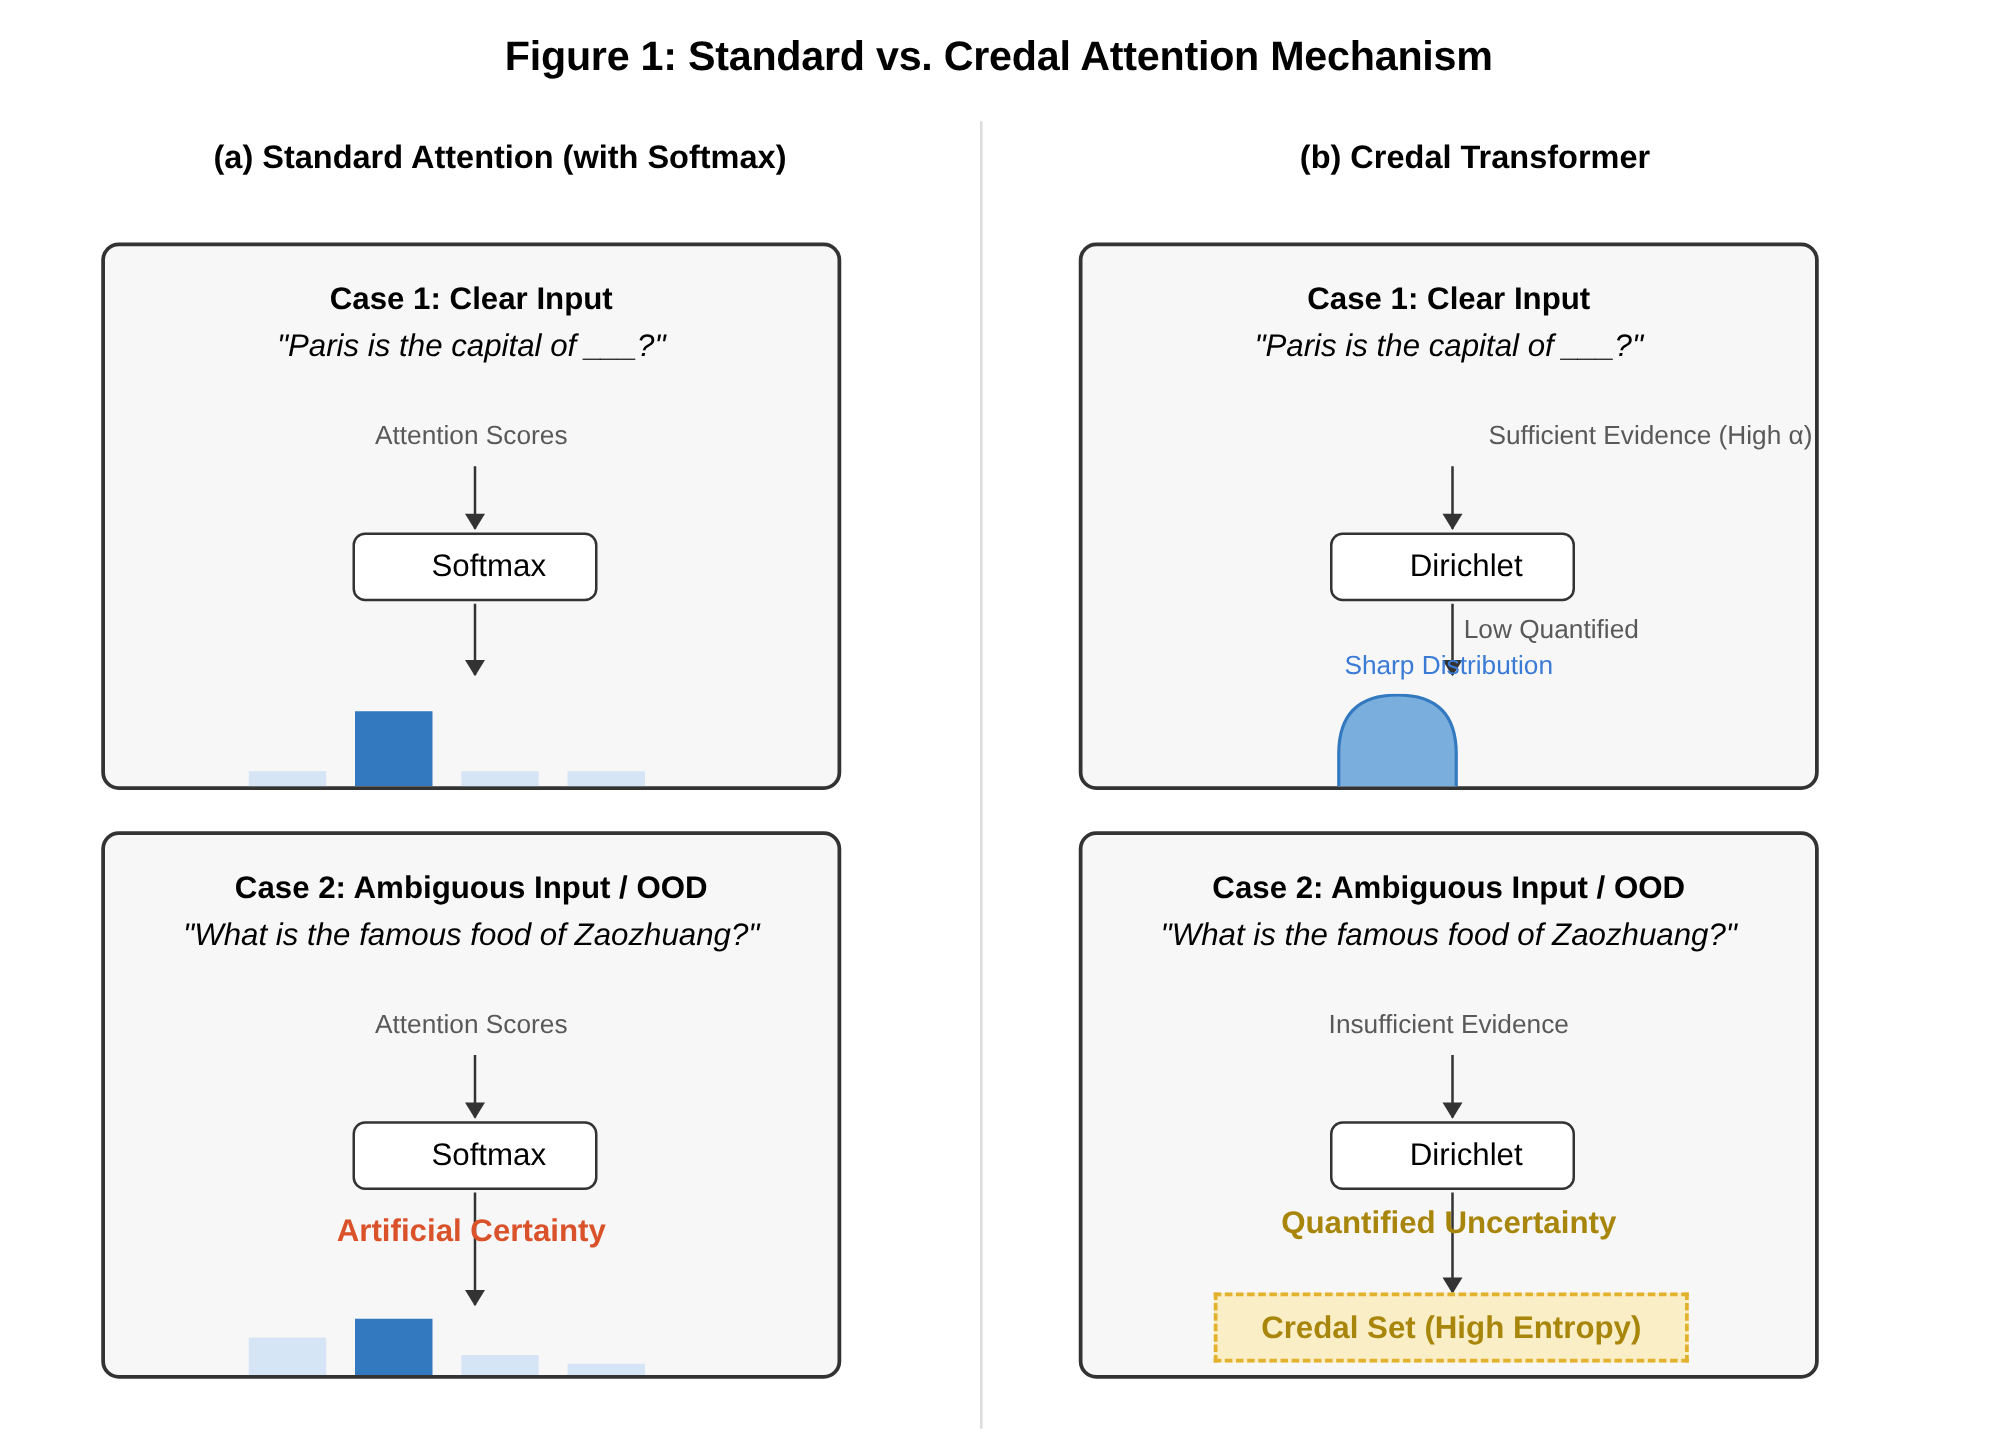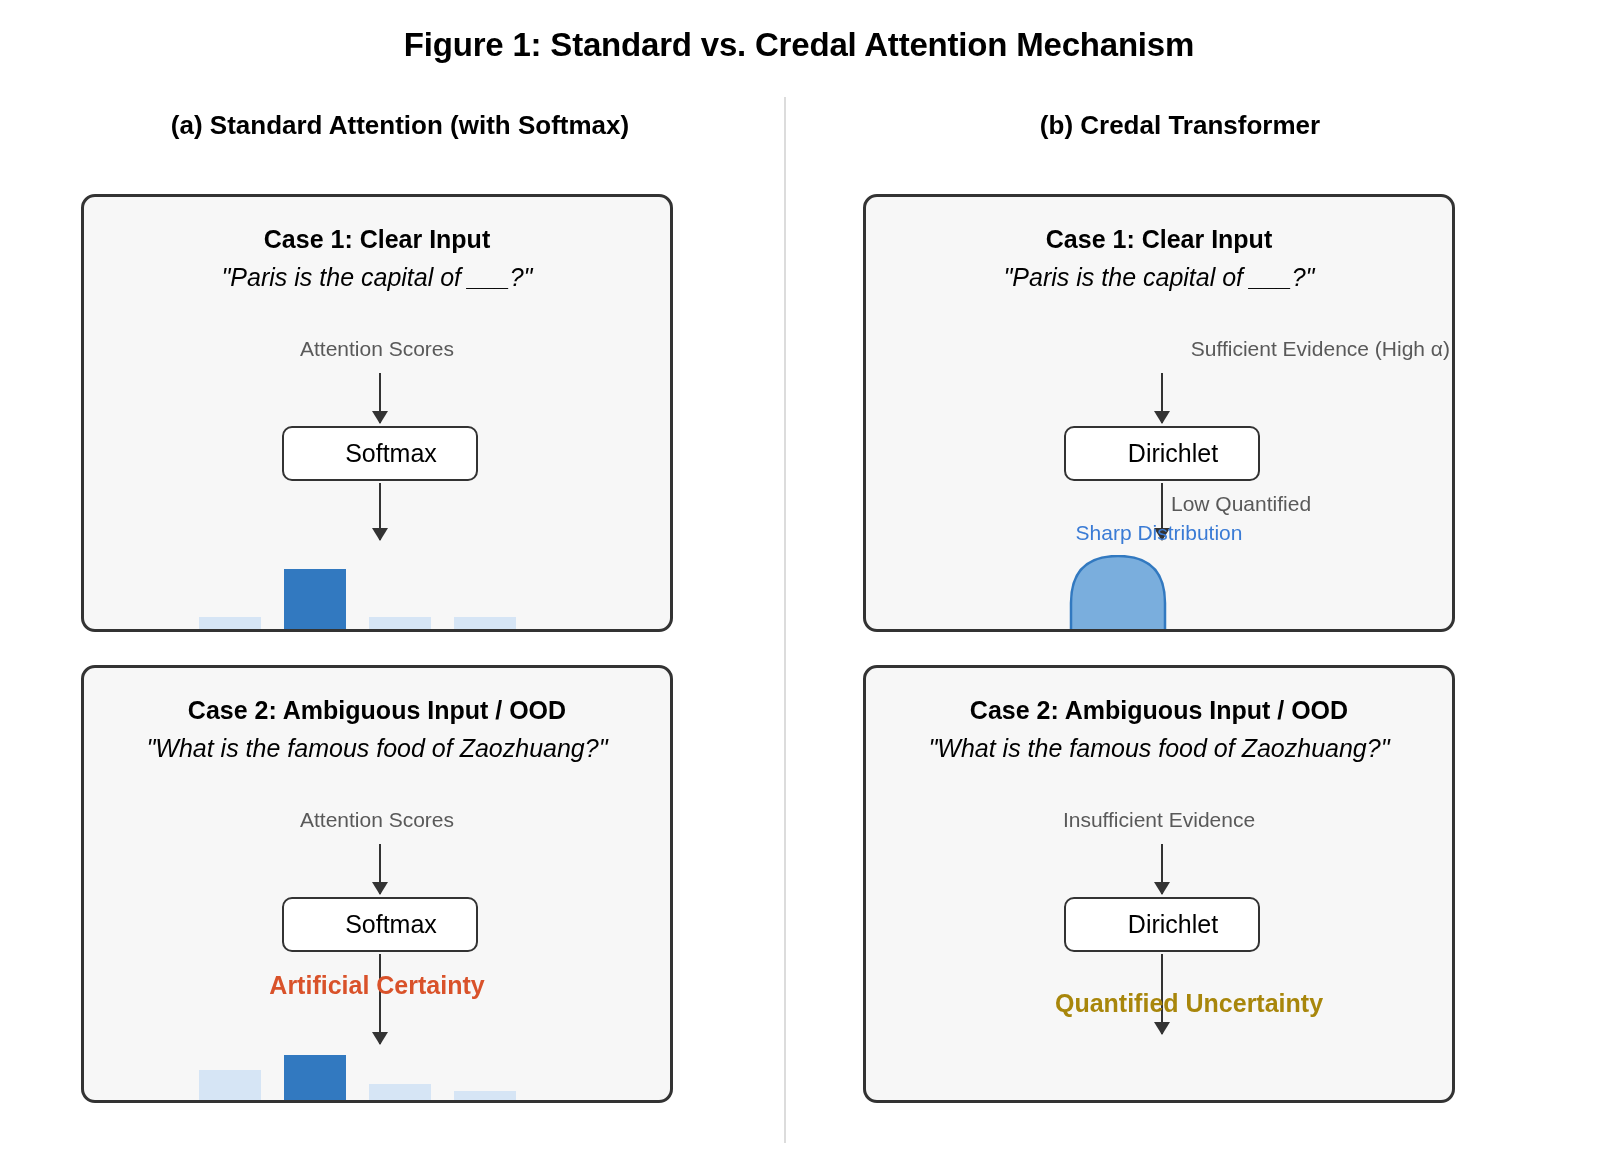--- a/index.html
+++ b/index.html
@@ -253,15 +253,16 @@
   <div class="case-query">"What is the famous food of Zaozhuang?"</div>
 
   <div class="flow-label centered" style="top:140px;">Insufficient Evidence</div>
 
   <div class="arrow" style="left:295px; top:176px; height:50px;"></div>
 
   <div class="proc-box" style="left:198px; top:229px; width:196px; height:55px;">Dirichlet</div>
 
   <div class="arrow" style="left:295px; top:286px; height:80px;"></div>
 
-  <div class="outcome-gold" style="top:321px;padding-left:30px;">Quantified Uncertainty</div>
-
+  <div class="outcome-gold" style="top:296px;">Quantified Uncertainty</div>
+
+  <div class="credal-box" style="left:105px; top:366px; width:380px; height:56px;">Credal Set (High Entropy)</div>
 </div>
 
 </body></html>

